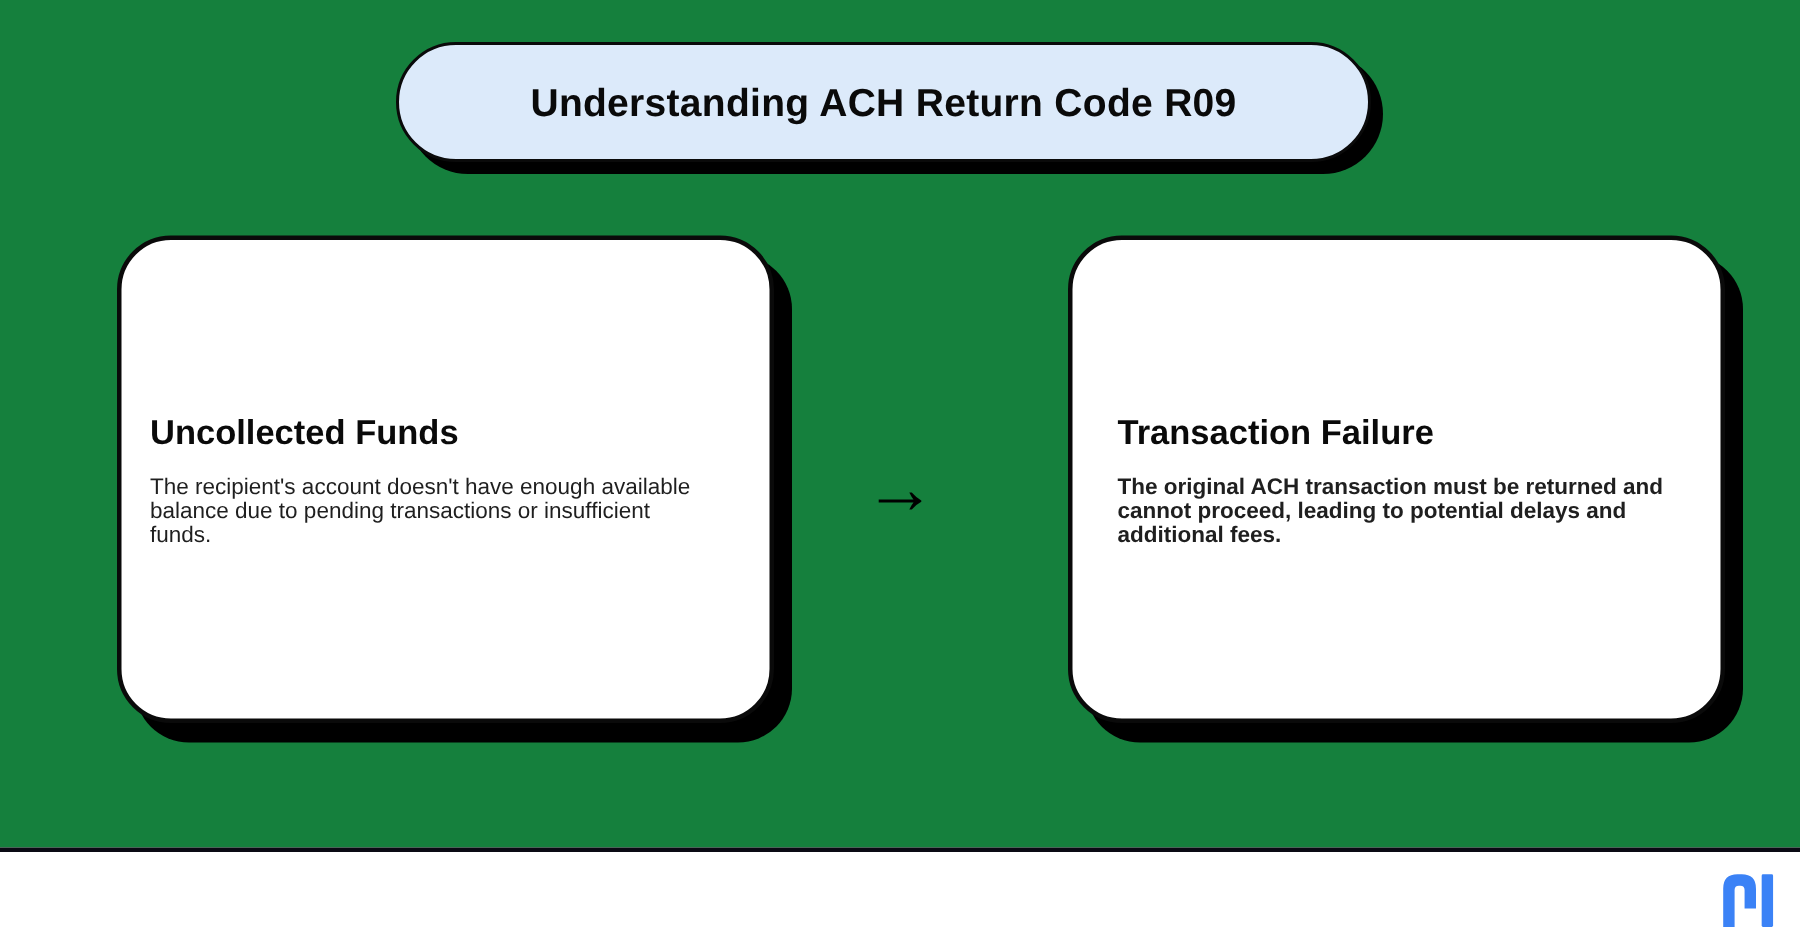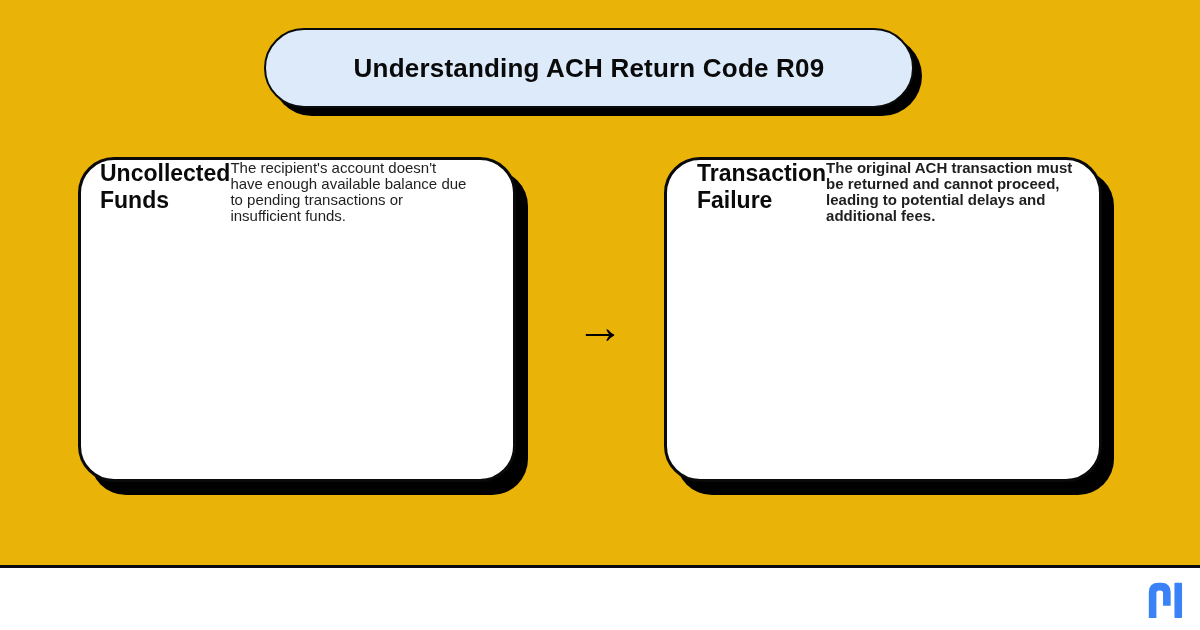--- a/index.html
+++ b/index.html
@@ -6,21 +6,21 @@
   html, body { width: 1200px; height: 630px; }
   body {
     font-family: "Liberation Sans", "DejaVu Sans", sans-serif;
     background: #9ccaf0;
     position: relative;
     overflow: hidden;
   }
   .canvas {
     position: absolute;
     inset: 0;
-    background: #eab308;
+    background: #15803d;
   }
 
   
   .title-pill {
     position: absolute;
     left: 264px;
     top: 28px;
     width: 650px;
     height: 80px;
     background: #dceafa;
@@ -43,25 +43,25 @@
   .card {
     position: absolute;
     top: 157px;
     width: 438px;
     height: 325px;
     background: #ffffff;
     border: 3px solid #0a0a0a;
     border-radius: 36px;
     box-shadow: 12px 13px 0 0 #000000;
     display: flex;
-    flex-direction: row;
+    flex-direction: column;
     justify-content: center;
   }
   .card-left  { left: 78px;  padding: 0 42px 0 19px; }
-  .card-right { left: 664px; padding: 0 18px 0 30px; }
+  .card-right { left: 712px; padding: 0 18px 0 30px; }
   .card h2 {
     font-size: 23px;
     font-weight: 700;
     color: #0a0a0a;
     margin-bottom: 15px;
   }
   .card p {
     font-size: 15px;
     line-height: 16px;
     color: #1f1f1f;

